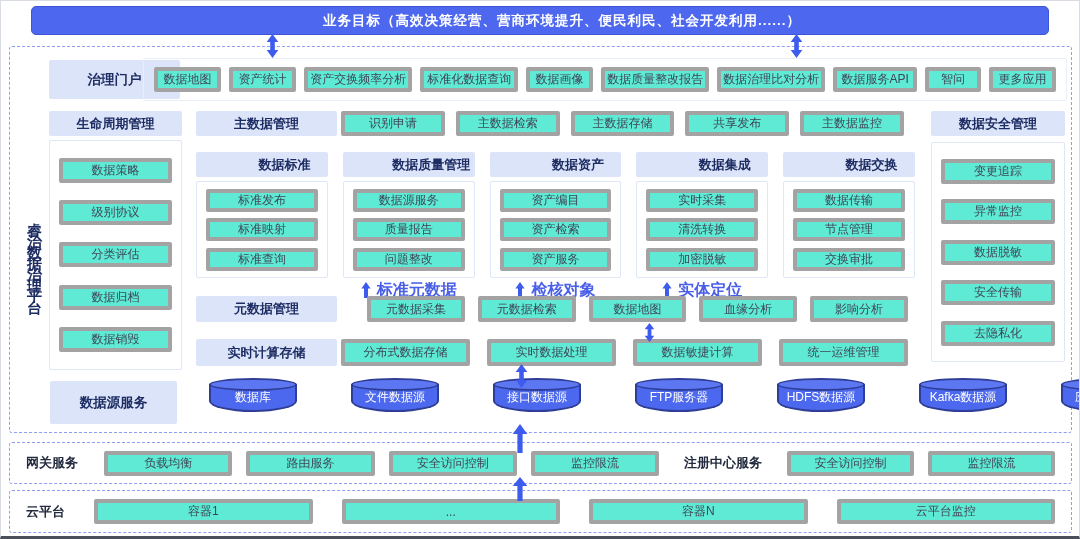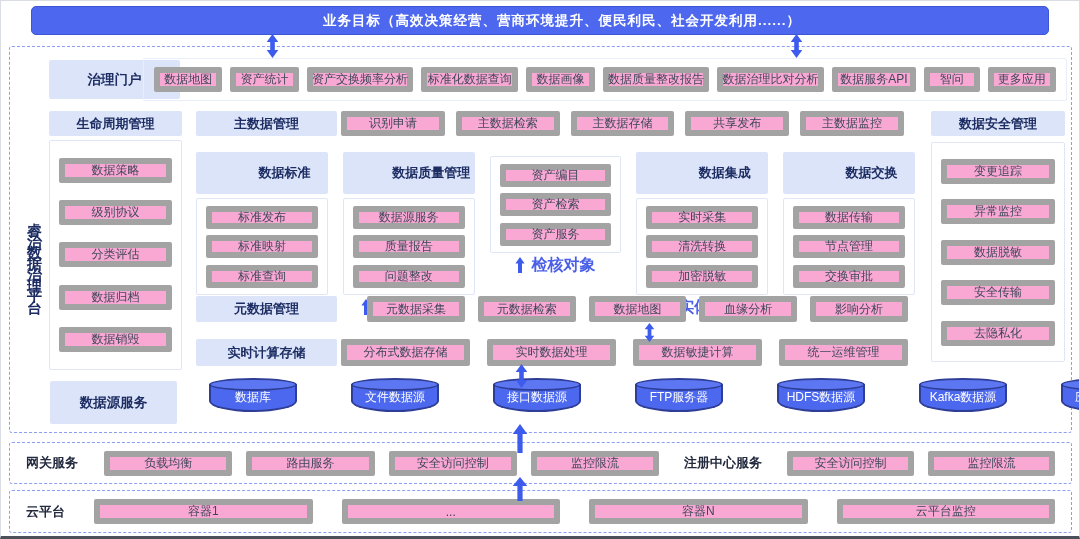--- a/index.html
+++ b/index.html
@@ -20,21 +20,21 @@
   .dashed{ position:absolute; border:1.5px dashed #8d9ef3; border-radius:3px; background:#fff; }
   .main-box{ left:8px; top:45px; width:1063px; height:387px; }
   .gw-box{ left:8px; top:441px; width:1063px; height:42px; display:flex; align-items:center; padding:0 16px; gap:12px; }
   .cloud-box{ left:8px; top:489px; width:1063px; height:43px; display:flex; align-items:center; padding:0 16px; gap:12px; }
   
   .hdr{
     background:#dce4f9; color:#1d2d63; font-weight:bold; font-size:13px;
     display:flex; align-items:center; justify-content:center; border-radius:2px;
   }
   .btn{
-    background:#f9a8d4; border:6px solid #a3a3a3; color:#3f4759; font-size:12px;
+    background:#5eead4; border:4px solid #a3a3a3; color:#3f4759; font-size:12px;
     display:flex; align-items:center; justify-content:center; border-radius:2px;
     white-space:nowrap; height:25px;
   }
   .body-box{
     border:1px solid #dfe6f7; border-radius:2px; background:#fff;
     display:flex; flex-direction:column; justify-content:space-evenly; padding:0 9px;
   }
   .boldlbl{ font-weight:bold; font-size:13px; color:#232a3e; white-space:nowrap; }
   
   .portal-label{ position:absolute; left:39px; top:13px; width:131px; height:39px; font-size:13.5px; }
@@ -59,21 +59,21 @@
   .life-col .body-box{ height:230px; }
   .sec-col{ left:921px; top:64px; width:134px; }
   .sec-col .body-box{ height:220px; margin-top:6px; }
   
   .master-hdr{ position:absolute; left:186px; top:64px; width:141px; height:25px; }
   .master-btns{ position:absolute; left:331px; top:64px; width:563px; height:25px; display:flex; gap:11px; }
   .master-btns .btn{ flex:1; }
   
   .mid-cols{ position:absolute; left:186px; top:105px; width:719px; display:flex; gap:15px; }
   .mcol{ flex:1; display:flex; flex-direction:column; }
-  .mcol .hdr{ height:42px;padding-left:45px; }
+  .mcol .hdr{ height:25px;padding-left:45px; }
   .mcol .body-box{ margin-top:4px; height:97px; }
   .mcol .btn{ height:23px; }
   .col-foot{ height:24px; display:flex; align-items:center; justify-content:center; gap:6px; }
   .arrow-label{ color:#4a5fe8; font-size:16px; font-weight:bold; }
   
   .meta-hdr{ position:absolute; left:186px; top:249px; width:141px; height:26px; }
   .meta-btns{ position:absolute; left:331px; top:249px; width:567px; height:26px; display:flex; gap:13px;padding-left:26px; }
   .meta-btns .btn{ flex:1; height:26px; }
   .rt-hdr{ position:absolute; left:186px; top:292px; width:141px; height:27px; }
   .rt-btns{ position:absolute; left:331px; top:292px; width:567px; height:27px; display:flex; gap:17px; }
@@ -187,20 +187,21 @@
         <div class="col-foot">
           <span>
               <svg width="10" height="16" viewBox="0 0 10 16">
                 <path d="M5 0 L9.6 6.5 H7 V16 H3 V6.5 H0.4 Z" fill="#3d5cee"></path>
               </svg>
             </span>
           <span class="arrow-label">标准元数据</span>
         </div>
       </div>
       <div class="mcol">
+        <div class="hdr">数据资产</div>
         <div class="body-box">
 
         <div class="btn">资产编目</div>
             <div class="btn">资产检索</div>
             <div class="btn">资产服务</div>
           </div>
         <div class="col-foot">
           <span>
               <svg width="10" height="16" viewBox="0 0 10 16">
                 <path d="M5 0 L9.6 6.5 H7 V16 H3 V6.5 H0.4 Z" fill="#3d5cee"></path>

